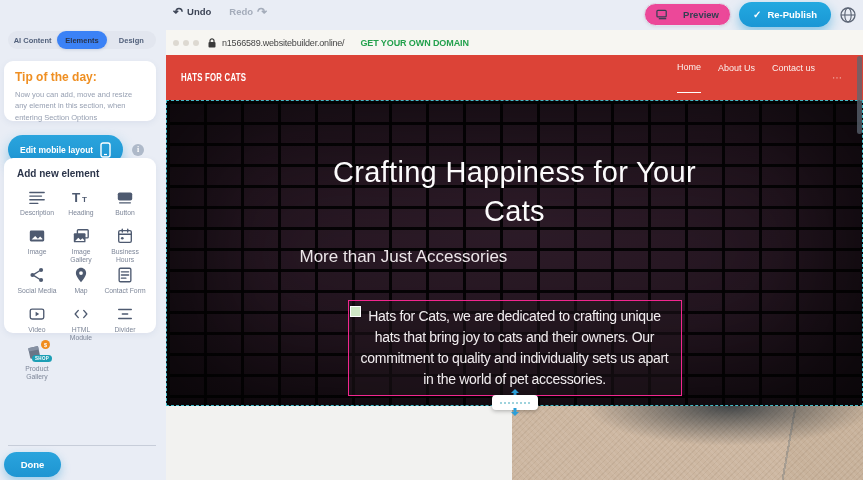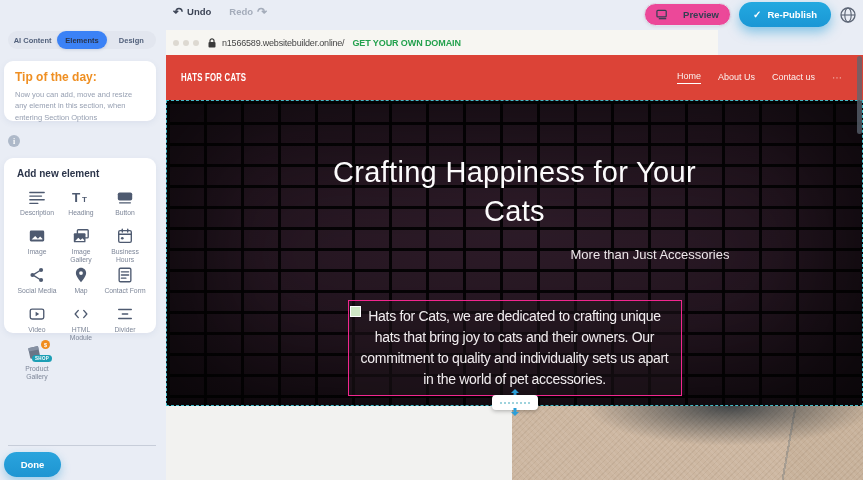--- a/index.html
+++ b/index.html
@@ -73,31 +73,31 @@
   }
   .panel-divider { position:absolute; left:8px; top:415px; width:148px; height:1px; background:#c7cdd9; }
   .btn-done {
     position:absolute; left:4px; top:422px; width:57px; height:25px; border-radius:13px;
     background:linear-gradient(#2aa4dd,#1e95d2); color:#fff; font-size:9.5px; font-weight:bold;
     display:flex; align-items:center; justify-content:center;
     box-shadow:0 4px 10px rgba(40,155,215,.4); cursor:pointer;
   }
   
   .canvas { position:absolute; left:166px; top:30px; width:697px; height:450px; }
-  .chrome { position:absolute; left:0; top:0; width:552px; height:25px; background:#f7f6f2; display:flex; align-items:center; }
+  .chrome { position:absolute; left:0; top:0; width:697px; height:25px; background:#f7f6f2; display:flex; align-items:center; }
   .chrome-dots { display:flex; gap:4px; margin-left:7px; }
   .chrome-dots i { width:6px; height:6px; border-radius:50%; background:#ddd9d1; }
   .lock { margin-left:9px; display:flex; }
   .url-text { margin-left:6px; font-size:9px; letter-spacing:-.2px; color:#454545; }
-  .domain-cta { margin-left:8px; font-size:9px; font-weight:bold; color:#23a14d; letter-spacing:-.1px; cursor:pointer; }
+  .domain-cta { margin-left:16px; font-size:9px; font-weight:bold; color:#23a14d; letter-spacing:-.1px; cursor:pointer; }
   
   .site-header { position:absolute; left:0; top:25px; width:697px; height:45px; background:#dc4337; display:flex; align-items:center; }
   .site-logo { margin-left:15px; color:#fff; font-weight:bold; font-size:10px; letter-spacing:.3px; transform:scaleX(.78); transform-origin:left center; white-space:nowrap; }
   .site-nav { position:absolute; right:20px; top:0; height:45px; display:flex; align-items:center; gap:17px; }
-  .nav-link { color:#fbf1ef; font-size:9px; cursor:pointer; padding-bottom:2px; }
+  .nav-link { color:#fbf1ef; font-size:9px; cursor:pointer; padding-bottom:20px; }
   .nav-link.active { border-bottom:1.5px solid #fff; }
   .nav-more { color:#f0b4ab; font-size:10px; letter-spacing:1px; cursor:pointer; }
   
   .hero-section {
     position:absolute; left:0; top:70px; width:697px; height:306px;
     border:1px dashed #43bcca;
     background-color:#0a070a;
     background-image:
       repeating-linear-gradient(to right, rgba(4,3,4,.95) 0 3px, transparent 3px 37px),
       repeating-linear-gradient(to bottom, rgba(4,3,4,.95) 0 3px, transparent 3px 21px),
@@ -107,21 +107,21 @@
     content:""; position:absolute; inset:0; pointer-events:none;
     box-shadow:inset 0 0 120px 35px rgba(0,0,0,.55);
   }
   .hero-title {
     position:absolute; left:50%; top:52px; transform:translateX(-50%);
     width:430px; text-align:center; color:#fcfbfc; font-size:29px; line-height:1.35; font-weight:normal;
     letter-spacing:.3px; z-index:2;
   }
   .hero-subtitle {
     position:absolute; left:50%; top:146px; transform:translateX(-50%);
-    width:430px; text-align:right; color:#ece6e9; font-size:13px; z-index:2;
+    width:430px; text-align:left; color:#ece6e9; font-size:17px; z-index:2;
   }
   .hero-parabox {
     position:absolute; left:50%; top:199px; transform:translateX(-50%);
     width:334px; min-height:44px; border:1px solid #f2268f; background:rgba(38,24,33,.4);
     display:flex; align-items:center; justify-content:center; padding:5px 8px; z-index:2;
   }
   .hero-para { color:#f1edef; font-size:14px; line-height:1.5; letter-spacing:-.3px; text-align:center; }
   .para-handle {
     position:absolute; left:1px; top:5px; width:11px; height:11px;
     background:#cfe8c6; border:1.5px solid #fff; box-shadow:0 0 2px rgba(0,0,0,.4);
@@ -188,20 +188,27 @@
     <div class="tab active">Elements</div>
     <div class="tab">Design</div>
   </div>
 
   <div class="card tip-card">
     <div class="tip-title">Tip of the day:</div>
     <div class="tip-body">Now you can add, move and resize any element in this section, when entering Section Options</div>
   </div>
 
   <div class="mobile-row">
+    <div class="btn-mobile">
+      <span>Edit mobile layout</span>
+      <svg width="11" height="16" viewBox="0 0 11 16">
+        <rect x="1" y="1" width="9" height="14" rx="2" fill="none" stroke="#fff" stroke-width="1.4"></rect>
+        <line x1="4" y1="12.5" x2="7" y2="12.5" stroke="#fff" stroke-width="1.2"></line>
+      </svg>
+    </div>
     <div class="info-dot">i</div>
   </div>
 
   <div class="card add-card">
     <div class="add-title">Add new element</div>
     <div class="el-grid">
 
       <div class="el-cell">
         <span class="el-ico">
           <svg width="18" height="18" viewBox="0 0 20 20">

